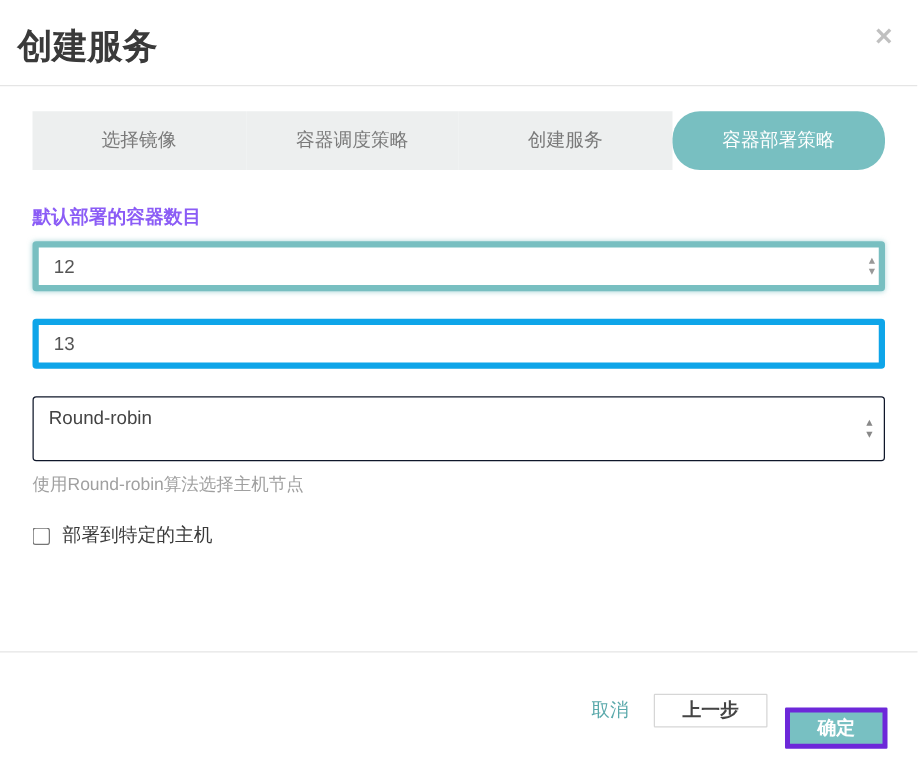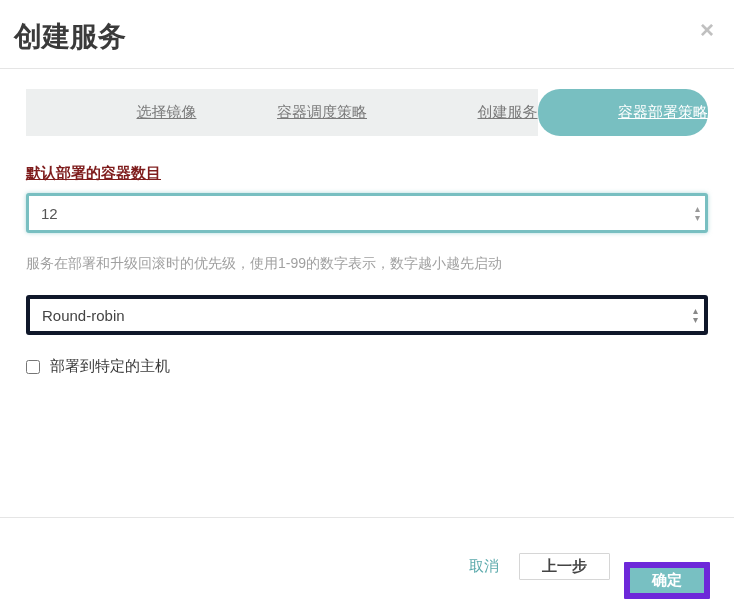--- a/index.html
+++ b/index.html
@@ -37,57 +37,55 @@
       height: 1px;
       background: #e5e5e5;
       margin: 0;
     }
     .tabs {
       display: flex;
       margin: 20px 26px 0 26px;
     }
     .tab {
       flex: 1;
-      text-align: right;
+      text-align: center;
       padding: 14px 0;
       font-size: 15px;
       color: #7a7a7a;
       background: #edefef;
       cursor: pointer;
-      text-decoration: underline;
     }
     .tab.active {
       background: #78bfc1;
       color: #fff;
       border-radius: 22px;
     }
     .form {
       padding: 28px 26px 10px 26px;
     }
     .form-group {
       margin-bottom: 22px;
     }
     .form-label {
       display: block;
       font-size: 15px;
       font-weight: 600;
-      color: #7f1d1d;
+      color: #8b5cf6;
       margin-bottom: 10px;
-      text-decoration: underline;
     }
     .input-wrapper {
       position: relative;
     }
     .text-input {
       width: 100%;
       height: 40px;
       padding: 8px 12px;
       font-size: 15px;
       color: #555;
-      border: 3px solid #0ea5e9;
+      border: 5px solid #0ea5e9;
       border-radius: 3px;
       outline: none;
     }
     .text-input.focused {
       border-color: #78bfc1;
       box-shadow: 0 0 4px rgba(120,191,193,0.6);
     }
     .stepper-icon {
       position: absolute;
       right: 8px;
@@ -96,25 +94,25 @@
       color: #999;
       font-size: 10px;
       line-height: 9px;
       pointer-events: none;
     }
     .select-wrapper {
       position: relative;
     }
     .select-input {
       width: 100%;
-      height: 40px;
+      height: 52px;
       padding: 8px 12px;
       font-size: 15px;
       color: #444;
-      border: 4px solid #0f172a;
+      border: 1px solid #0f172a;
       border-radius: 3px;
       background: #fff;
       appearance: none;
       -webkit-appearance: none;
       outline: none;
       cursor: pointer;
     }
     .select-caret {
       position: absolute;
       right: 10px;
@@ -173,21 +171,21 @@
       font-weight: bold;
     }
     .btn-default {
       background: #fff;
       color: #444;
       border: 1px solid #d6d6d6;
     }
     .btn-primary {
       background: #78c0c2;
       color: #fff;
-      border: 6px solid #6d28d9;
+      border: 4px solid #6d28d9;
       margin-top: 28px;
     }
   </style>
 </head>
 <body>
 
 <div class="modal-header">
   <div class="modal-title">创建服务</div>
   <span class="close-icon">×</span>
 </div>
@@ -212,28 +210,31 @@
 
   <div class="form-group">
     <label class="form-label">默认部署的容器数目</label>
     <div class="input-wrapper">
       <input type="text" class="text-input focused" value="12" style="">
       <span class="stepper-icon">▴<br>▾</span>
     </div>
   </div>
 
   <div class="form-group">
-    <div class="help-text">服务在部署和升级回滚时的优先级，使用1-99的数字表示，数字越小越先启动</div>
+    <div class="input-wrapper">
+      <input type="text" class="text-input" value="13" style="">
+    </div>
   </div>
 
   <div class="form-group">
     <div class="select-wrapper">
       <div class="select-input">Round-robin</div>
       <span class="select-caret">▴<br>▾</span>
     </div>
+    <div class="help-text">使用Round-robin算法选择主机节点</div>
   </div>
 
   <div class="checkbox-row">
     <input type="checkbox" style="">
     <span class="checkbox-label">部署到特定的主机</span>
   </div>
 
 </div>
 
 <div class="modal-footer">

